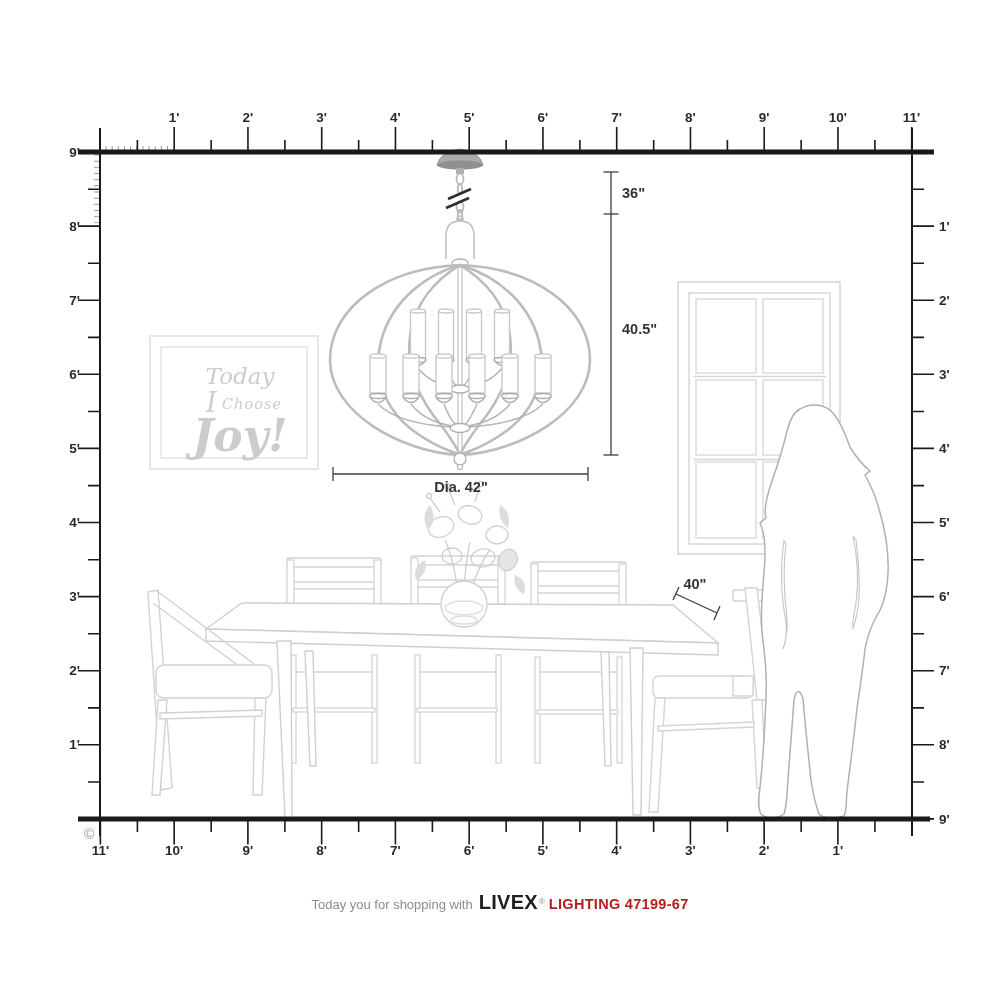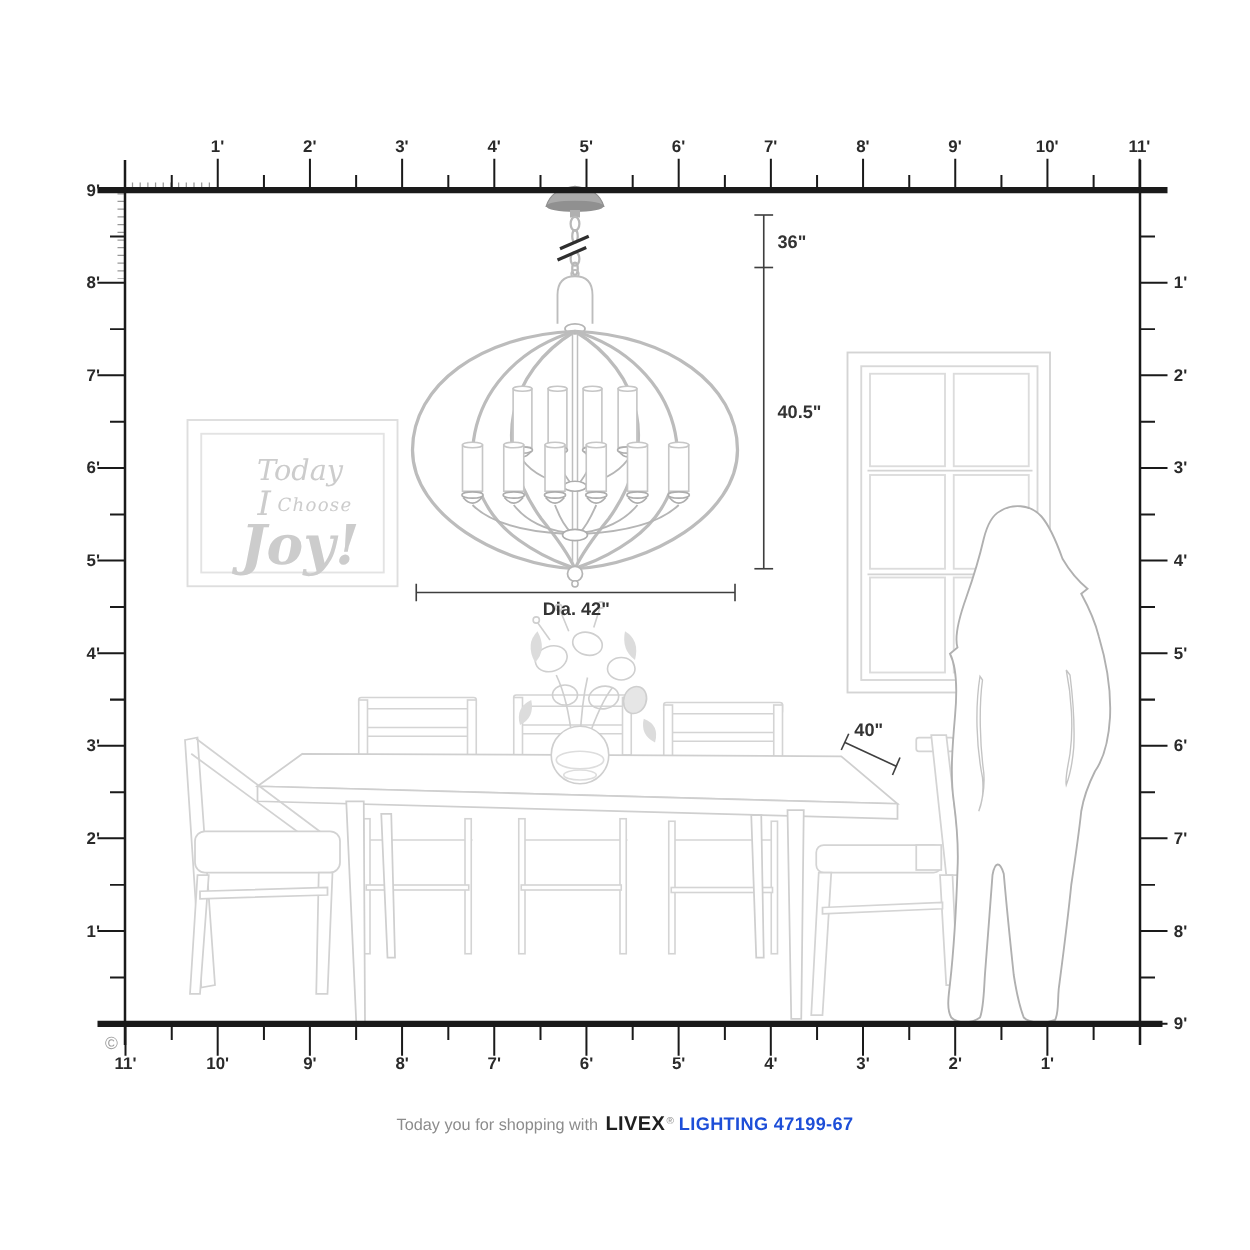--- a/index.html
+++ b/index.html
@@ -5,23 +5,23 @@
   html,body{margin:0;padding:0;background:#fff;}
   #stage{position:relative;width:1000px;height:1000px;background:#fff;overflow:hidden;
          font-family:"Liberation Sans",sans-serif;}
   svg text{font-family:"Liberation Sans",sans-serif;}
   .ruler-label{font-size:13.5px;font-weight:600;fill:#2a2a2a;}
   .dim-label{font-size:14.5px;font-weight:700;fill:#333;}
   .art-text{fill:#cccccc;font-family:"DejaVu Serif",serif;font-style:italic;}
   .copyright{font-size:14px;fill:#9a9a9a;}
   .footer{position:absolute;left:0;right:0;top:891px;text-align:center;
           font-family:"Liberation Sans",sans-serif;color:#8c8c8c;font-size:13px;}
-  .footer .brand{font-weight:700;color:#1f1f1f;font-size:16px;margin-left:6px;letter-spacing:.3px;}
+  .footer .brand{font-weight:700;color:#1f1f1f;font-size:20px;margin-left:6px;letter-spacing:.3px;}
   .footer .reg{font-size:8px;vertical-align:super;color:#8c8c8c;margin:0 1px;}
-  .footer .product{font-weight:700;color:#1d4ed8;font-size:14.5px;margin-left:3px;letter-spacing:.3px;}
+  .footer .product{font-weight:700;color:#b91c1c;font-size:14.5px;margin-left:3px;letter-spacing:.3px;}
 </style>
 </head>
 <body>
 
 <div id="stage">
 <svg width="1000" height="1000" viewBox="0 0 1000 1000">
 
   <g fill="none" stroke="#dedede" stroke-width="1.5">
     <rect x="150" y="336" width="168" height="133" fill="#fff"></rect>
     <rect x="161" y="347" width="146" height="111" stroke="#e3e3e3"></rect>

